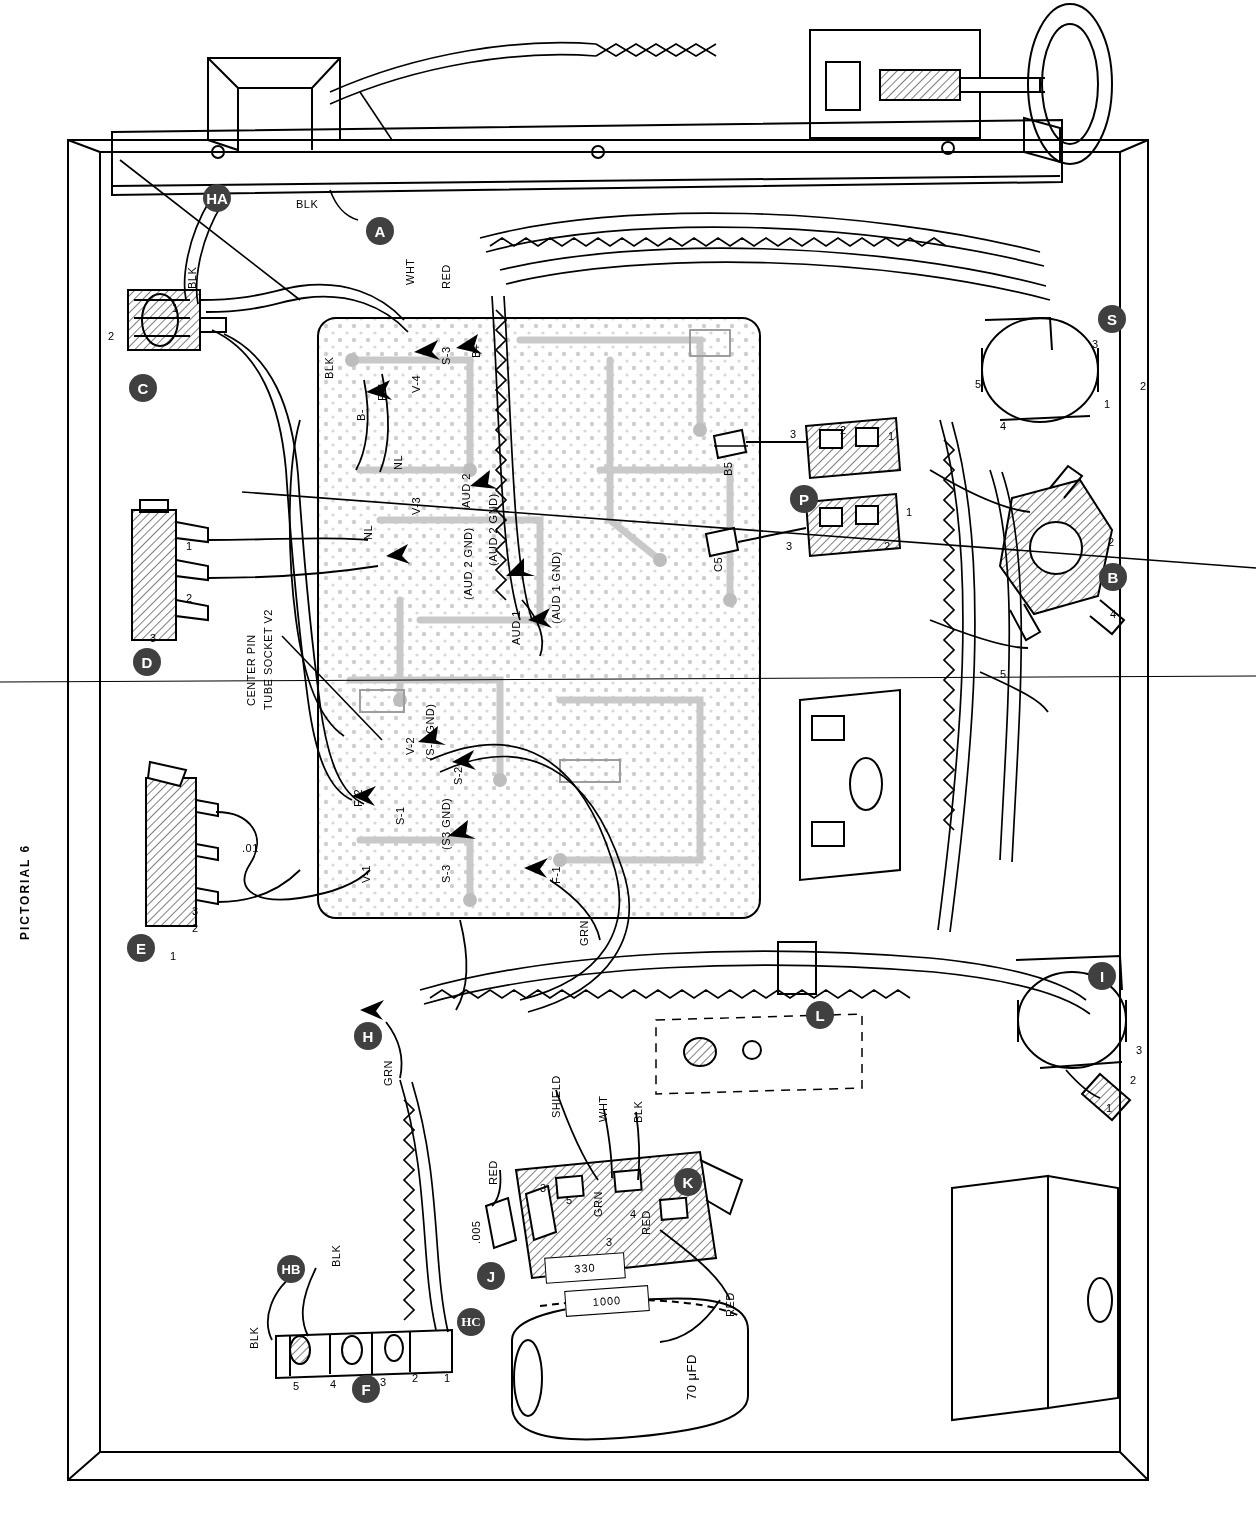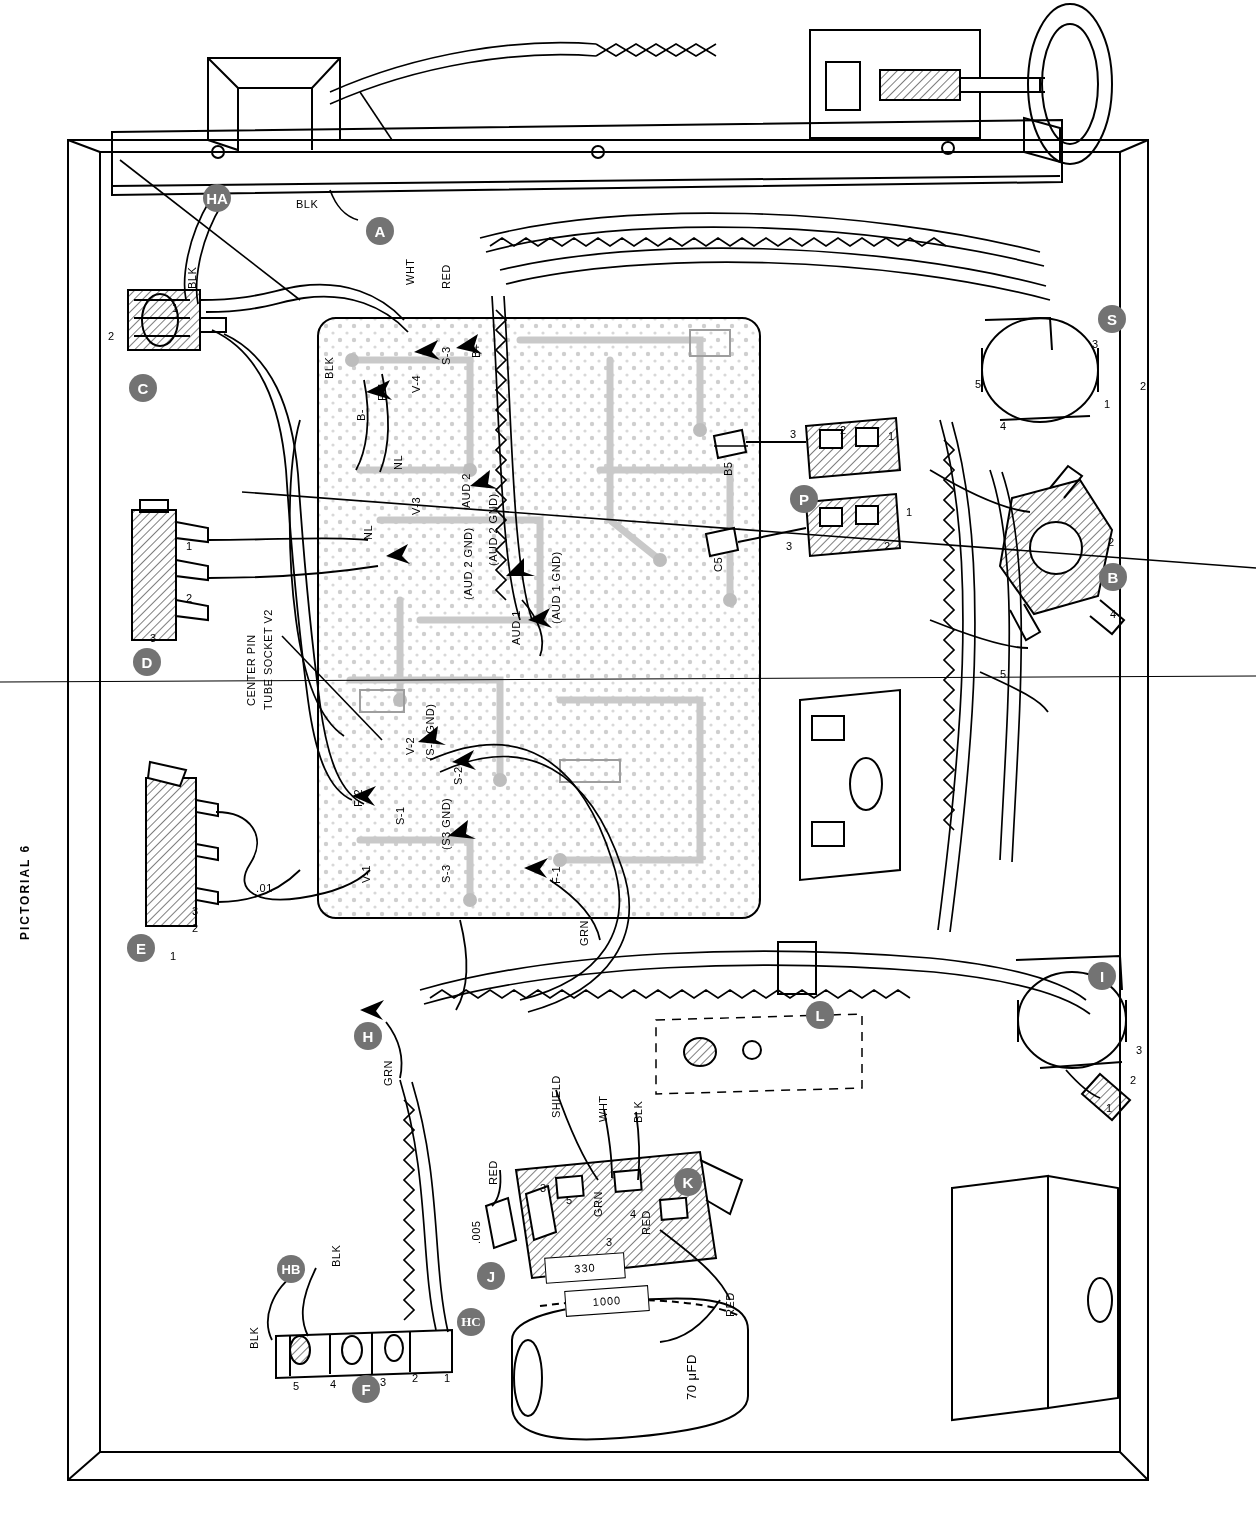--- a/index.html
+++ b/index.html
@@ -5,21 +5,21 @@
   html,body{margin:0;padding:0;background:#fff;}
   body{width:1256px;height:1516px;position:relative;overflow:hidden;
        font-family:"Liberation Sans", sans-serif;color:#000;}
   #sheet{position:absolute;left:0;top:0;width:1256px;height:1516px;}
   svg#art{position:absolute;left:0;top:0;width:1256px;height:1516px;}
   .lbl{position:absolute;font-size:11px;letter-spacing:.5px;color:#000;white-space:nowrap;
        transform-origin:0 0;}
   .rot{transform:rotate(-90deg);}
   .cap{position:absolute;font-size:12px;font-weight:bold;letter-spacing:2px;white-space:nowrap;
        transform-origin:0 0;}
-  .node{position:absolute;width:28px;height:28px;border-radius:50%;background:#737373;color:#fff;
+  .node{position:absolute;width:28px;height:28px;border-radius:50%;background:#404040;color:#fff;
         font-weight:bold;font-size:15px;display:flex;align-items:center;justify-content:center;
         letter-spacing:0;}
   .node.small{font-size:13px;}
   .partbox{position:absolute;border:1.6px solid #000;background:#fff;font-size:11px;
            display:flex;align-items:center;justify-content:center;letter-spacing:1px;}
 </style>
 </head>
 <body>
 
 <div id="sheet">
@@ -388,21 +388,21 @@
 <div class="lbl rot" style="left:262px;top:710px;">TUBE SOCKET V2</div>
 <div class="lbl rot" style="left:245px;top:706px;">CENTER PIN</div>
 <div class="lbl rot" style="left:424px;top:760px;">(S-2 GND)</div>
 <div class="lbl rot" style="left:404px;top:755px;">V-2</div>
 <div class="lbl rot" style="left:452px;top:785px;">S-2</div>
 <div class="lbl rot" style="left:440px;top:850px;">(S3 GND)</div>
 <div class="lbl rot" style="left:394px;top:825px;">S-1</div>
 <div class="lbl rot" style="left:352px;top:807px;">F-2</div>
 <div class="lbl rot" style="left:440px;top:883px;">S-3</div>
 <div class="lbl rot" style="left:360px;top:883px;">V-1</div>
-<div class="lbl" style="left:256px;top:842px;margin-top:40px;">.01</div>
+<div class="lbl" style="left:242px;top:842px;">.01</div>
 <div class="lbl rot" style="left:550px;top:884px;">F-1</div>
 <div class="lbl rot" style="left:578px;top:946px;">GRN</div>
 <div class="lbl rot" style="left:382px;top:1086px;">GRN</div>
 <div class="lbl rot" style="left:330px;top:1267px;">BLK</div>
 <div class="lbl rot" style="left:248px;top:1349px;">BLK</div>
 <div class="lbl rot" style="left:550px;top:1118px;">SHIELD</div>
 <div class="lbl rot" style="left:597px;top:1122px;">WHT</div>
 <div class="lbl rot" style="left:632px;top:1123px;">BLK</div>
 <div class="lbl rot" style="left:487px;top:1185px;">RED</div>
 <div class="lbl rot" style="left:470px;top:1244px;">.005</div>

